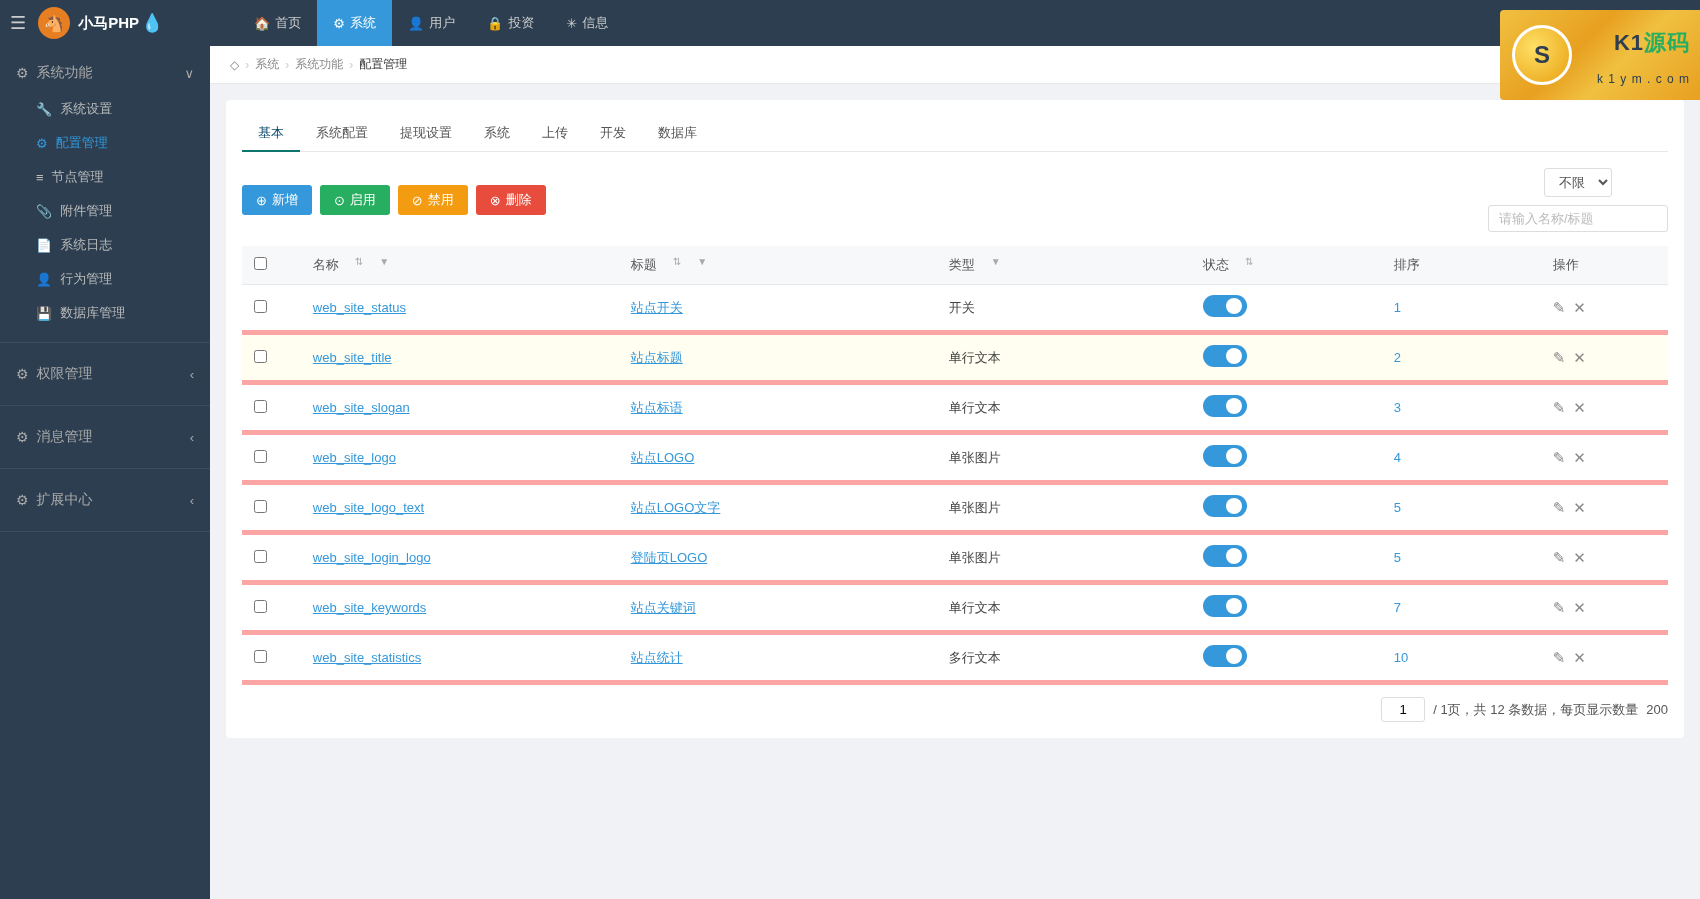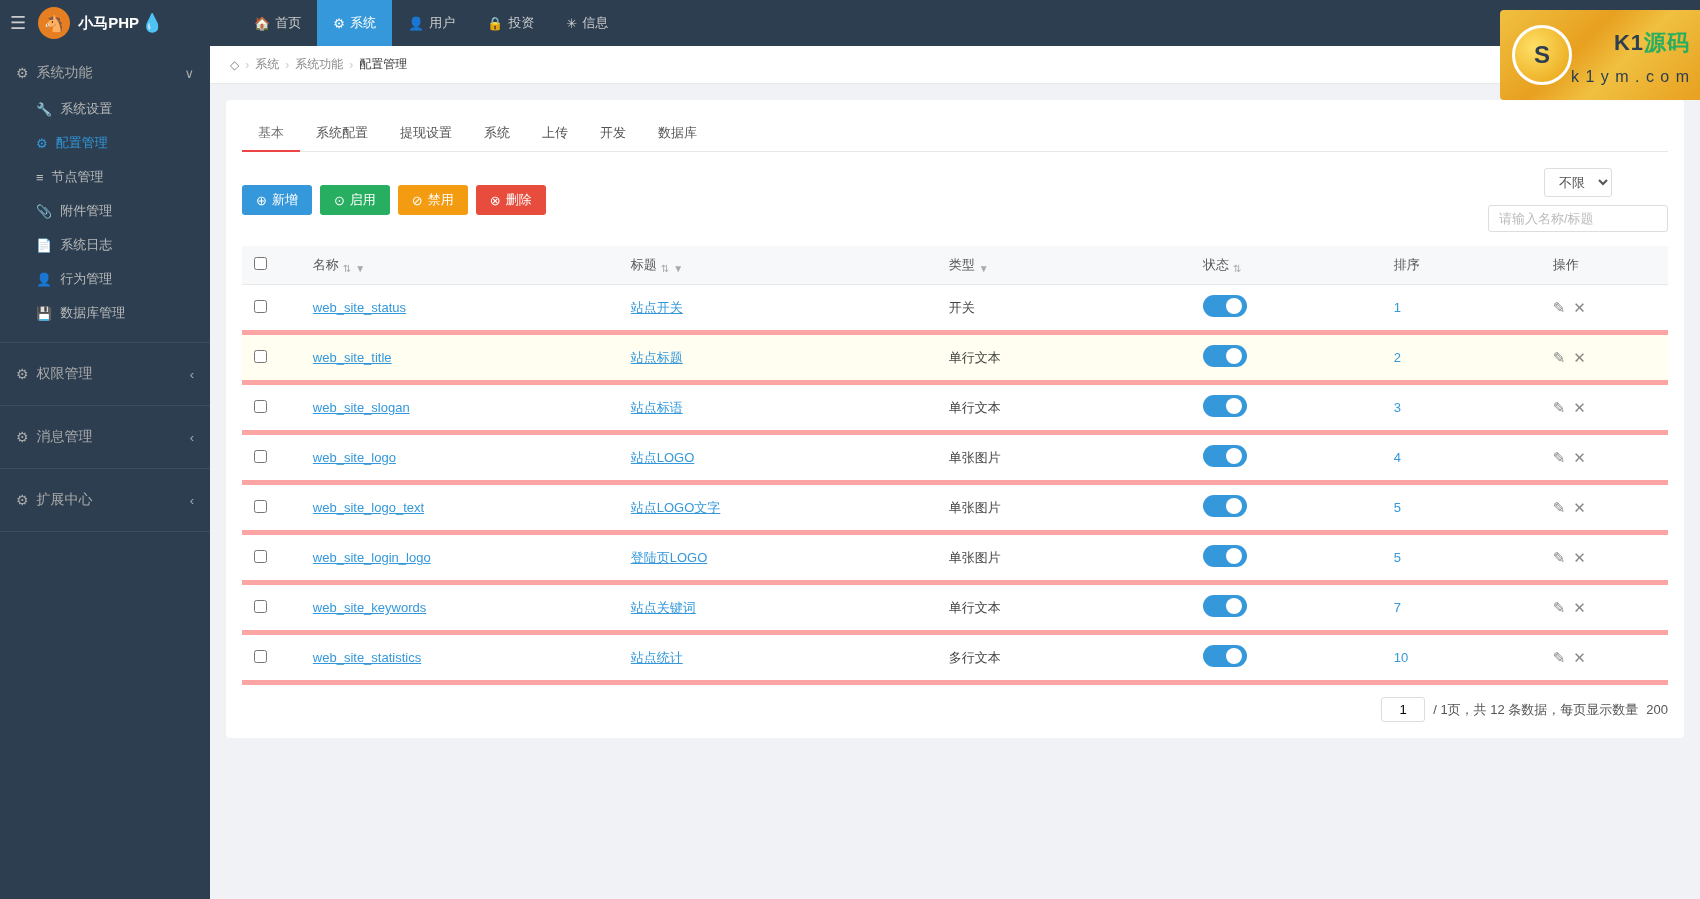--- a/index.html
+++ b/index.html
@@ -37,21 +37,21 @@
     .breadcrumb .sep { color: #ccc; }
     .breadcrumb .current { color: #333; }
 
     
     .content { padding: 16px; }
     .card { background: #fff; border-radius: 4px; padding: 16px; }
 
     
     .tab-bar { display: flex; border-bottom: 1px solid #e8e8e8; margin-bottom: 16px; }
     .tab-item { padding: 8px 16px; cursor: pointer; color: #555; font-size: 13px; border-bottom: 2px solid transparent; margin-bottom: -1px; }
-    .tab-item.active { color: #737373; border-bottom: 2px solid #ef4444; }
+    .tab-item.active { color: #0c4a6e; border-bottom: 2px solid #0f766e; }
 
     
     .toolbar { display: flex; align-items: center; margin-bottom: 14px; gap: 8px; }
     .btn { padding: 6px 14px; border: none; border-radius: 3px; cursor: pointer; font-size: 13px; display: flex; align-items: center; gap: 5px; }
     .btn-primary { background: #3498db; color: #fff; }
     .btn-success { background: #27ae60; color: #fff; }
     .btn-warning { background: #f39c12; color: #fff; }
     .btn-danger { background: #e74c3c; color: #fff; }
 
     .filter-right { margin-left: auto; display: flex; align-items: center; gap: 8px; flex-direction: column; }
@@ -59,21 +59,21 @@
     .filter-input { padding: 5px 10px; border: 1px solid #ddd; border-radius: 3px; font-size: 13px; width: 180px; }
     .filter-input::placeholder { color: #bbb; }
 
     
     .table-wrap { overflow-x: auto; }
     table { width: 100%; border-collapse: collapse; }
     thead th { background: #f7f8fa; border-bottom: 1px solid #e8e8e8; padding: 10px 12px; text-align: left; color: #555; font-weight: normal; font-size: 13px; white-space: nowrap; }
     tbody tr { border-bottom: 5px solid #fca5a5; }
     tbody tr.highlight { background: #fffef0; }
     tbody td { padding: 10px 12px; color: #444; font-size: 13px; vertical-align: middle; }
-    .th-sort { display: inline-flex; align-items: flex-end; gap: 4px; }
+    .th-sort { display: inline-flex; align-items: flex-start; gap: 16px; }
     .sort-icon { color: #aaa; font-size: 10px; }
     .filter-icon { color: #aaa; font-size: 10px; cursor: pointer; }
 
     .col-check { width: 36px; }
     .col-name { width: 200px; }
     .col-title { width: 200px; }
     .col-type { width: 160px; }
     .col-status { width: 120px; }
     .col-order { width: 100px; }
     .col-action { width: 80px; }
@@ -96,21 +96,21 @@
     .pagination { display: flex; align-items: center; justify-content: flex-end; padding: 12px 0 0 0; gap: 8px; font-size: 13px; color: #555; }
     .pagination input { width: 44px; padding: 4px 6px; border: 1px solid #ddd; border-radius: 3px; text-align: center; font-size: 13px; }
 
     
     .main::-webkit-scrollbar { width: 6px; }
     .main::-webkit-scrollbar-thumb { background: #ccc; border-radius: 3px; }
 
     .watermark { position: fixed; top: 10px; right: 0; width: 200px; height: 90px; background: linear-gradient(135deg, #f0c040 0%, #e8a020 40%, #f0c040 60%, #e8a020 100%); border-radius: 4px 0 0 4px; display: flex; flex-direction: column; align-items: center; justify-content: center; z-index: 999; }
     .watermark .brand-circle { width: 60px; height: 60px; background: radial-gradient(circle at 35% 35%, #ffe066, #e8a010); border-radius: 50%; border: 3px solid #fff; display: flex; align-items: center; justify-content: center; font-size: 24px; color: #2c3e50; font-weight: bold; position: absolute; left: 12px; top: 15px; }
     .watermark .brand-text { position: absolute; right: 10px; top: 18px; font-size: 22px; font-weight: bold; color: #e74c3c; letter-spacing: 1px; }
-    .watermark .brand-sub { position: absolute; right: 10px; bottom: 14px; font-size: 16px; color: #2c3e50; letter-spacing: 1px; }
+    .watermark .brand-sub { position: absolute; right: 10px; bottom: 14px; font-size: 12px; color: #2c3e50; letter-spacing: 1px; }
     .watermark .brand-k1 { color: #2c3e50; }
     .watermark .brand-ym { color: #27ae60; }
 
     .hamburger { font-size: 18px; color: #ccc; cursor: pointer; margin-right: 12px; }
   </style>
 </head>
 <body>
 
 <div class="top-nav">
   <span class="hamburger">☰</span>

